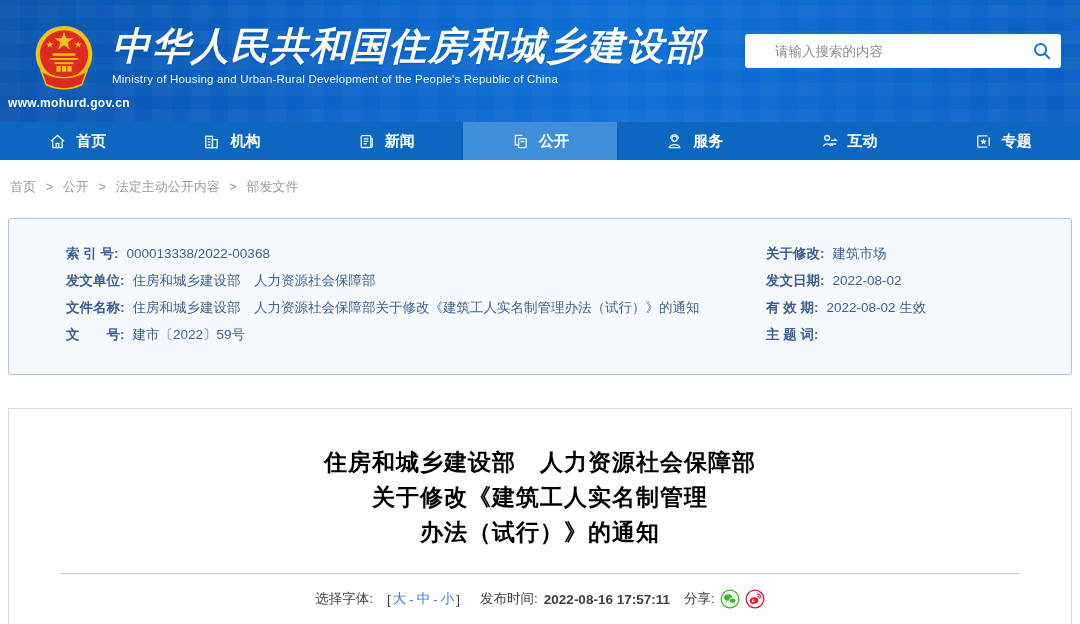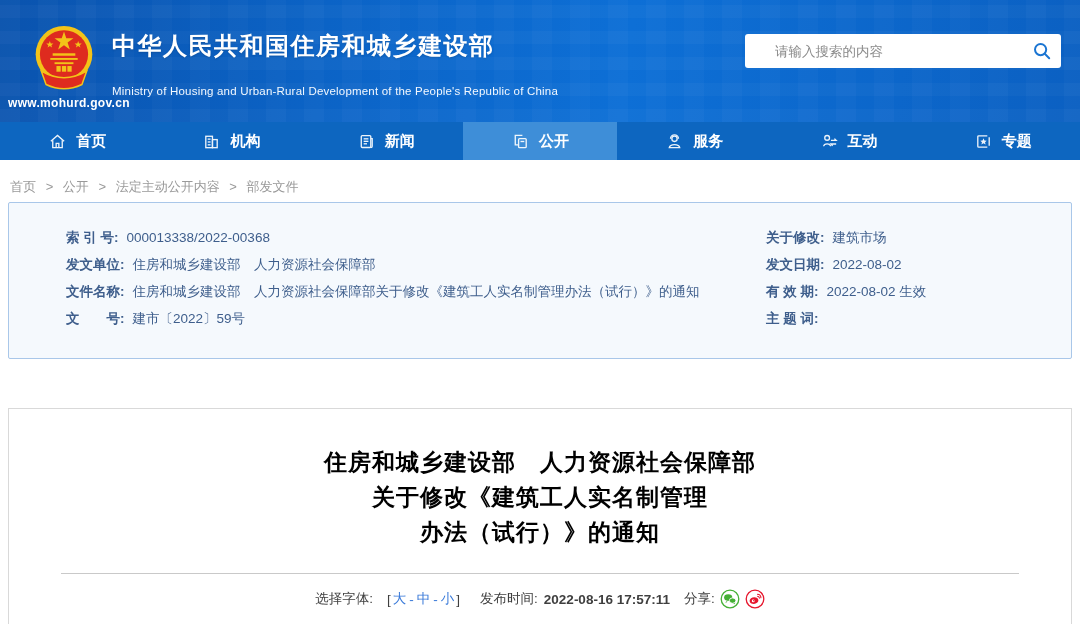--- a/index.html
+++ b/index.html
@@ -11,23 +11,23 @@
   .header { position:absolute; top:0; left:0; width:1080px; height:122px;
     background:linear-gradient(97deg,#0a53ae 0%,#0b63c6 30%,#0d6fd6 58%,#0b60c2 100%); }
   .header-pattern { position:absolute; inset:0; opacity:.55; pointer-events:none;
     background-image:
       repeating-linear-gradient(0deg, rgba(255,255,255,0.05) 0 13px, transparent 13px 26px),
       repeating-linear-gradient(90deg, rgba(255,255,255,0.045) 0 20px, transparent 20px 38px); }
   .emblem { position:absolute; left:33px; top:24px; width:62px; height:68px; }
   .site-url { position:absolute; left:8px; top:96px; width:112px; text-align:center;
     color:#fff; font-weight:bold; font-size:12px; letter-spacing:.3px; }
   .title-block { position:absolute; left:112px; top:24px; }
-  .site-title { color:#fff; font-weight:bold; font-size:24px; letter-spacing:1.5px;
-    line-height:44px; text-shadow:0 1px 2px rgba(0,0,0,.15); }
-  .site-subtitle { color:#f2f8ff; font-size:11.5px; margin-top:17px; letter-spacing:.2px; }
+  .site-title { color:#fff; font-weight:bold; font-size:38px; letter-spacing:1.5px;
+    line-height:44px; text-shadow:0 1px 2px rgba(0,0,0,.15);font-style:italic; }
+  .site-subtitle { color:#f2f8ff; font-size:11.5px; margin-top:5px; letter-spacing:.2px; }
   .search-box { position:absolute; left:745px; top:34px; width:316px; height:34px;
     background:#fff; border-radius:3px; }
   .search-box input { position:absolute; left:0; top:0; width:270px; height:34px;
     border:none; outline:none; background:transparent; padding-left:30px;
     font-size:13.5px; color:#555; font-family:"Liberation Sans",sans-serif; }
   .search-box input::placeholder { color:#8a8a8a; }
   .search-icon { position:absolute; right:9px; top:7px; width:20px; height:20px; cursor:pointer; }
 
   
   .nav { position:absolute; top:122px; left:0; width:1080px; height:38px;
@@ -38,21 +38,21 @@
   .nav-icon { width:19px; height:19px; display:inline-block; }
   .nav-icon svg { display:block; }
 
   
   .breadcrumb { position:absolute; top:160px; left:0; width:912px;
     padding:18px 0 0 10px; font-size:13px; color:#999; }
   .bc-item { color:#999; cursor:pointer; }
   .bc-sep { margin:0 6px; color:#999; }
 
   
-  .doc-info { position:absolute; top:202px; left:8px; width:1064px; height:157px;
+  .doc-info { position:absolute; top:218px; left:8px; width:1064px; height:157px;
     background:#f5f9fd; border:1px solid #a9c7e9; border-radius:2px; }
   .info-cols { display:flex; padding:26px 0 0 57px; }
   .info-col.left { width:700px; }
   .info-col.right { flex:1; }
   .info-row { margin-bottom:9px; font-size:13.5px; color:#3e5e8c; line-height:18px; }
   .info-label { font-weight:bold; margin-right:8px; white-space:pre; }
   .info-value { white-space:pre; }
 
   
   .article-card { position:absolute; top:408px; left:8px; width:1064px; height:250px;

